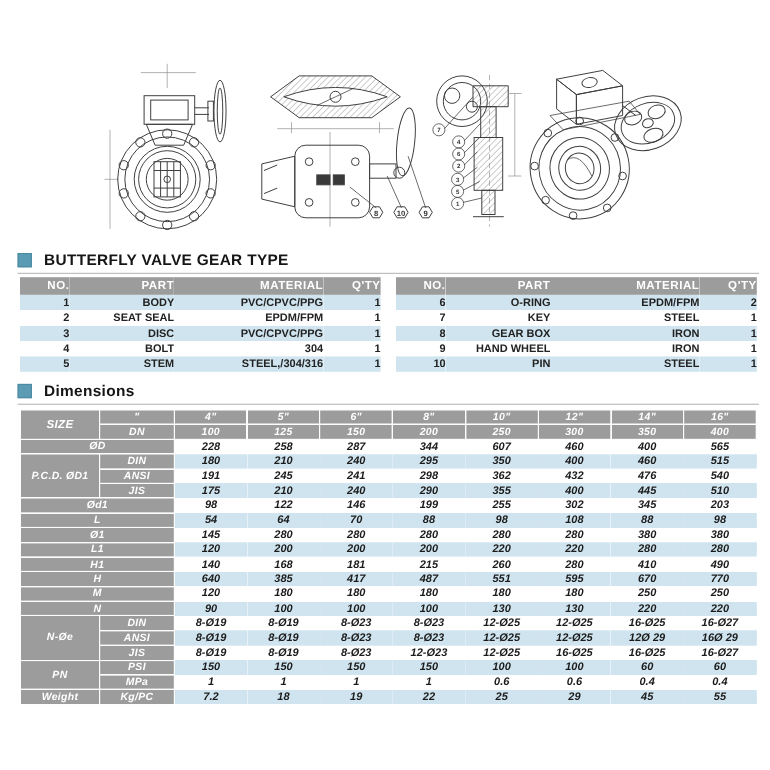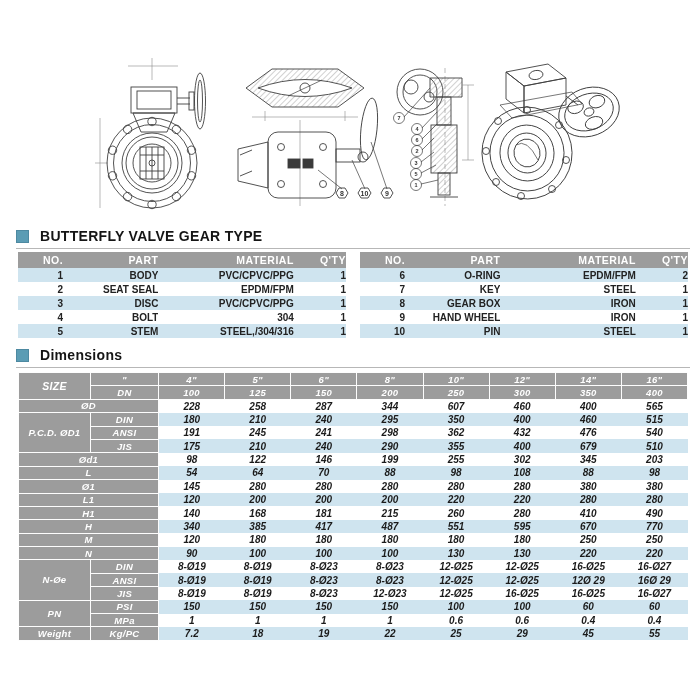--- a/index.html
+++ b/index.html
@@ -392,21 +392,21 @@
         <td class="val">540</td>
       </tr>
       <tr>
         <td class="lbl">JIS</td>
         <td class="val alt">175</td>
         <td class="val alt">210</td>
         <td class="val alt">240</td>
         <td class="val alt">290</td>
         <td class="val alt">355</td>
         <td class="val alt">400</td>
-        <td class="val alt">679</td>
+        <td class="val alt">445</td>
         <td class="val alt">510</td>
       </tr>
       <tr>
         <td class="lbl" colspan="2">Ød1</td>
         <td class="val">98</td>
         <td class="val">122</td>
         <td class="val">146</td>
         <td class="val">199</td>
         <td class="val">255</td>
         <td class="val">302</td>
@@ -452,21 +452,21 @@
         <td class="val">168</td>
         <td class="val">181</td>
         <td class="val">215</td>
         <td class="val">260</td>
         <td class="val">280</td>
         <td class="val">410</td>
         <td class="val">490</td>
       </tr>
       <tr>
         <td class="lbl" colspan="2">H</td>
-        <td class="val alt">340</td>
+        <td class="val alt">640</td>
         <td class="val alt">385</td>
         <td class="val alt">417</td>
         <td class="val alt">487</td>
         <td class="val alt">551</td>
         <td class="val alt">595</td>
         <td class="val alt">670</td>
         <td class="val alt">770</td>
       </tr>
       <tr>
         <td class="lbl" colspan="2">M</td>

